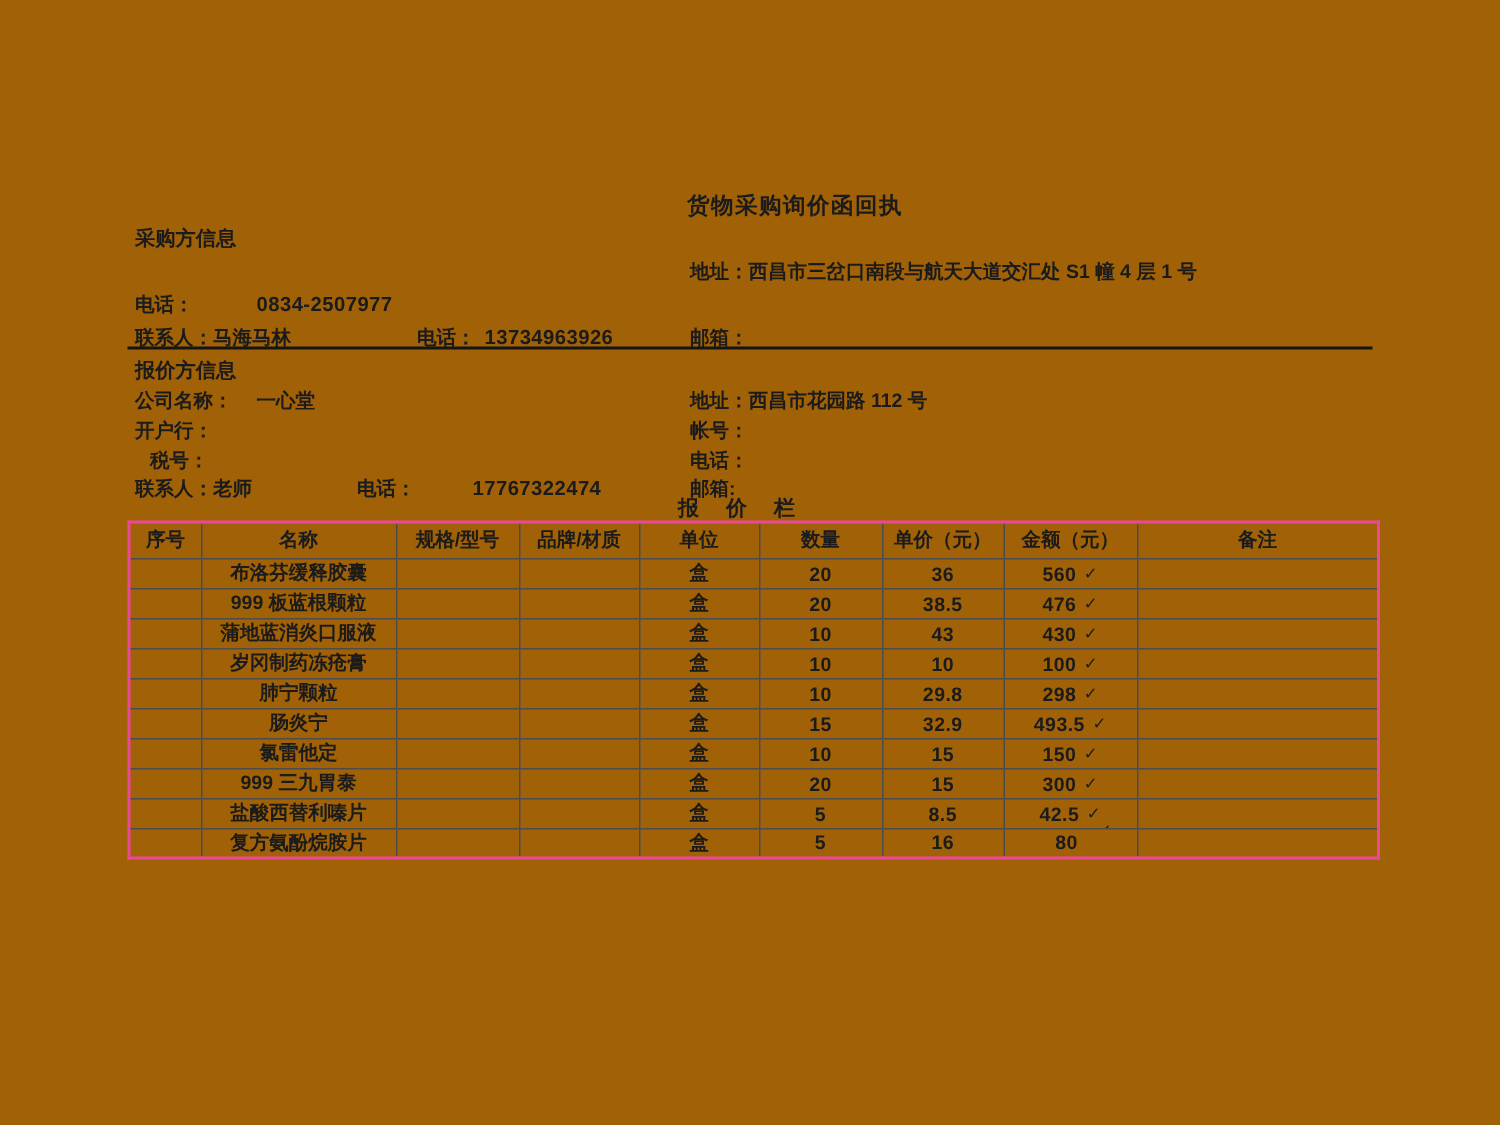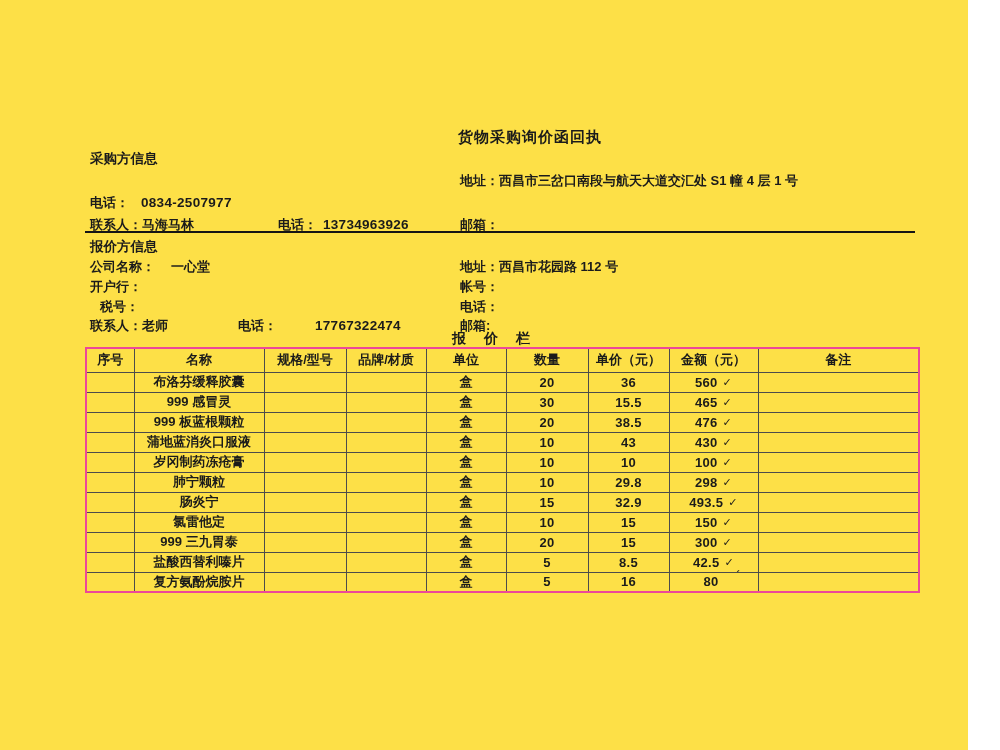--- a/index.html
+++ b/index.html
@@ -1,32 +1,32 @@
 <!DOCTYPE html>
 <html><head>
 <meta charset="utf-8">
 <style>
   html,body{margin:0;padding:0;background:#ffffff;}
   body{width:1000px;height:750px;overflow:hidden;position:relative;
        font-family:"Liberation Sans","DejaVu Sans",sans-serif;color:#1b1b1b;}
-  .doc{position:absolute;left:0;top:0;width:920px;height:750px;background:#fde047;padding-left:48px;}
+  .doc{position:absolute;left:0;top:0;width:1000px;height:750px;background:#a16207;}
 
   .title{position:absolute;top:128px;left:0;width:1000px;box-sizing:border-box;
          padding-left:60px;text-align:center;font-size:15px;font-weight:700;letter-spacing:1px;}
 
   .line{position:absolute;white-space:nowrap;font-size:13px;font-weight:600;}
   .sec-title{font-size:13.5px;font-weight:700;}
   .lbl{font-weight:700;}
   .num{font-weight:700;font-size:13.5px;letter-spacing:.3px;}
 
   .l-purchaser-title{left:90px;top:150px;}
   .l-unit{left:90px;top:172px;}
   .l-addr-p{left:460px;top:172px;}
   .l-phone-p{left:90px;top:194px;}
-  .v-phone-p{margin-left:12px;}
+  .v-phone-p{margin-left:42px;}
   .l-contact-p{left:90px;top:216px;}
   .w-contact-p{display:inline-block;width:188px;}
   .l-email-p{left:460px;top:216px;}
 
   .divider{position:absolute;left:85px;top:231px;width:830px;border-top:2.5px solid #151515;}
 
   .l-quoter-title{left:90px;top:238px;}
   .l-company{left:90px;top:258px;}
   .v-company{margin-left:16px;}
   .l-addr-q{left:460px;top:258px;}
@@ -141,31 +141,20 @@
       <td class="c-spec"></td>
       <td class="c-brand"></td>
       <td class="c-unit">盒</td>
       <td class="c-qty">20</td>
       <td class="c-price">36</td>
       <td class="c-amount"><span>560</span><span class="chk">✓</span></td>
       <td class="c-note"></td>
     </tr>
         <tr>
       <td class="c-seq"></td>
-      <td class="c-name">999 感冒灵</td>
-      <td class="c-spec"></td>
-      <td class="c-brand"></td>
-      <td class="c-unit">盒</td>
-      <td class="c-qty">30</td>
-      <td class="c-price">15.5</td>
-      <td class="c-amount"><span>465</span><span class="chk">✓</span></td>
-      <td class="c-note"></td>
-    </tr>
-        <tr>
-      <td class="c-seq"></td>
       <td class="c-name">999 板蓝根颗粒</td>
       <td class="c-spec"></td>
       <td class="c-brand"></td>
       <td class="c-unit">盒</td>
       <td class="c-qty">20</td>
       <td class="c-price">38.5</td>
       <td class="c-amount"><span>476</span><span class="chk">✓</span></td>
       <td class="c-note"></td>
     </tr>
         <tr>

